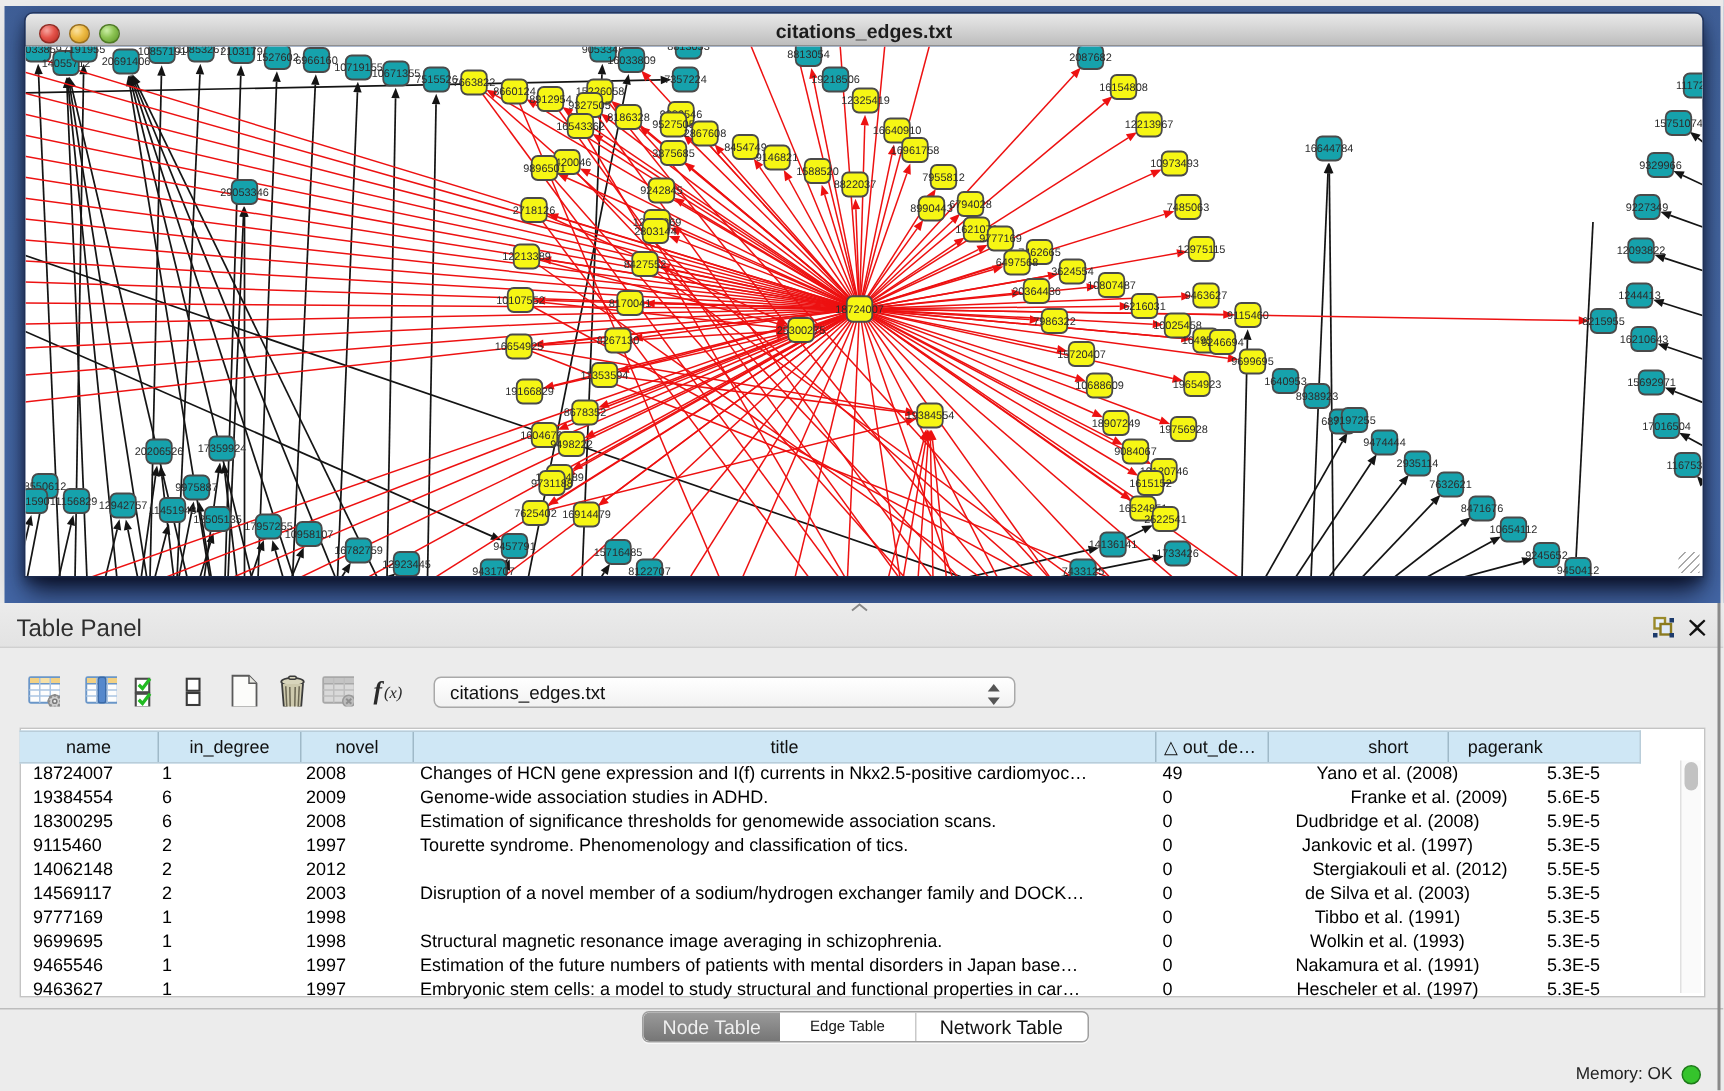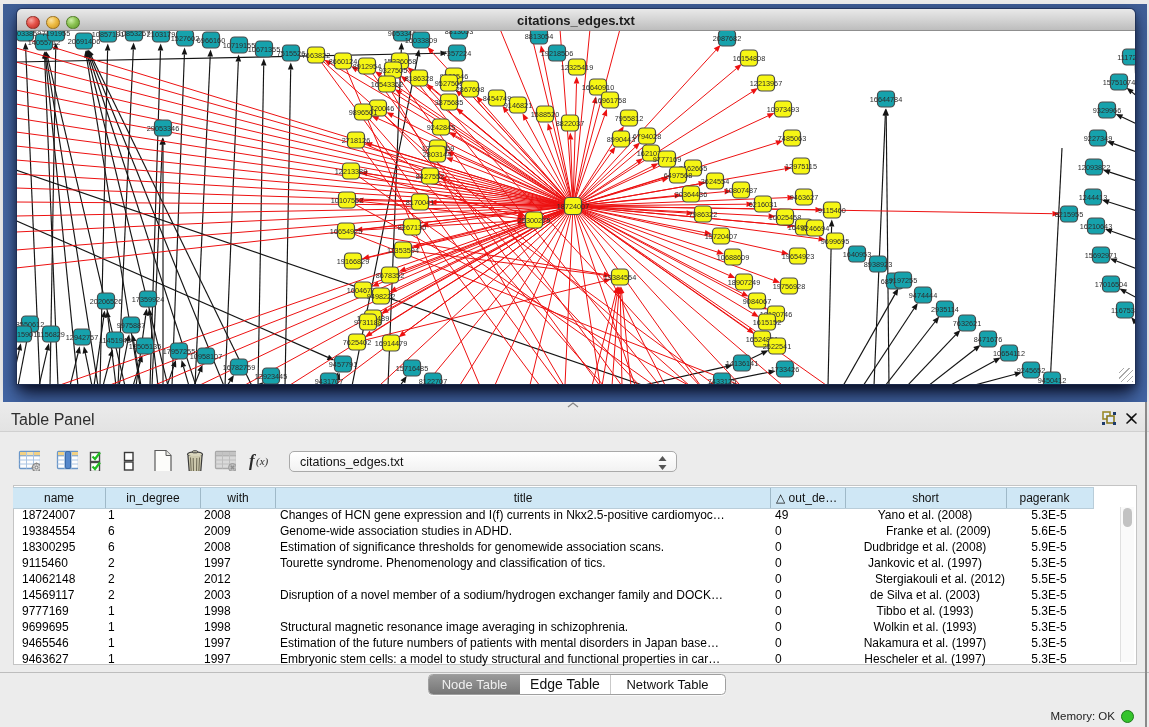--- a/index.html
+++ b/index.html
@@ -18,21 +18,21 @@
 .combo{position:absolute;left:289px;top:49px;width:388px;height:21px;background:linear-gradient(180deg,#fff,#f2f2f2);border:1px solid #a9a9a9;border-radius:5px;font-size:12.5px;color:#111;line-height:21px;padding-left:10px;box-sizing:border-box}
 .thead{position:absolute;left:13px;top:85px;width:1080px;height:20px;background:#cfe7f5;border:1px solid #b9cdd9;border-left:none}
 .hcell{position:absolute;top:0;height:20px;font-size:12px;color:#111;text-align:center;line-height:20px;border-left:1px solid #9fb9c8;box-sizing:border-box}
 .trow{position:absolute;left:0;width:1122px;height:16px;font-size:12px;color:#000}
 .trow span{position:absolute;top:1px;white-space:nowrap}
 .vsb{position:absolute;left:1120px;top:105px;width:13px;height:155px;background:#fafafa;border-left:1px solid #e0e0e0}
 .vsb .th{position:absolute;left:2px;top:1px;width:9px;height:19px;background:#c2c2c2;border-radius:5px}
 .hline{position:absolute;left:0;top:270px;width:1149px;height:1px;background:#bdbdbd}
 .seg{position:absolute;left:428px;top:272px;width:296px;height:19px;border:1px solid #9f9f9f;border-radius:4.5px;background:#fff;box-shadow:0 1px 0 rgba(255,255,255,.7)}
 .seg .s1{position:absolute;left:0;top:0;width:91px;height:19px;background:linear-gradient(180deg,#9a9a9a,#767676);border-radius:4px 0 0 4px;color:#efefef;font-size:13px;text-align:center;line-height:19px}
-.seg .s2{position:absolute;left:91px;top:0;width:90px;height:19px;color:#111;font-size:14px;text-align:center;line-height:19px;border-right:1px solid #c9c9c9}
+.seg .s2{position:absolute;left:91px;top:0;width:90px;height:19px;color:#111;font-size:10px;text-align:center;line-height:19px;border-right:1px solid #c9c9c9}
 .seg .s3{position:absolute;left:181px;top:0;width:115px;height:19px;color:#111;font-size:13px;text-align:center;line-height:19px}
 .mem{position:absolute;right:34px;top:308px;font-size:11.5px;color:#222}
 .memdot{position:absolute;left:1121px;top:308px;width:13px;height:13px;border-radius:50%;background:#35c42c;border:1.5px solid #1e7a1a;box-sizing:border-box}
 .redge{position:absolute;left:1145px;top:0;width:2px;height:325px;background:#8a8a8a}
 .icon{position:absolute;top:47px}
 </style></head><body>
 <div class="desktop"></div>
 <div class="topstrip"></div>
 <div class="leftstrip"></div>
 <div class="rightstrip"></div>
@@ -791,42 +791,42 @@
  <div class="combo">citations_edges.txt
   <svg width="9" height="14" style="position:absolute;right:9px;top:3.5px">
         <path d="M4.5 0 L8.5 5 L0.5 5 Z" fill="#555"></path>
         <path d="M4.5 14 L8.5 9 L0.5 9 Z" fill="#555"></path>
       </svg>
  </div>
  <div style="position:absolute;left:13px;top:83px;width:1122px;height:178px;background:#fff;border:1px solid #c4c4c4"></div>
  <div class="thead">
   <div class="hcell" style="left:0;width:92px;border-left:none">name</div>
   <div class="hcell" style="left:92px;width:95px">in_degree</div>
-  <div class="hcell" style="left:187px;width:75px">with</div>
+  <div class="hcell" style="left:187px;width:75px">novel</div>
   <div class="hcell" style="left:262px;width:495px">title</div>
   <div class="hcell" style="left:757px;width:75px;text-align:left;padding-left:5px">△ out_de…</div>
   <div class="hcell" style="left:832px;width:160px">short</div>
-  <div class="hcell" style="left:993px;width:76px">pagerank</div>
+  <div class="hcell" style="left:952px;width:76px">pagerank</div>
  </div>
  <div class="trow" style="top:105px">
 <span style="left:22px">18724007</span>
       <span style="left:108px">1</span>
       <span style="left:204px">2008</span>
       <span style="left:280px">Changes of HCN gene expression and I(f) currents in Nkx2.5‑positive cardiomyoc…</span>
       <span style="left:775px">49</span>
       <span style="left:845px;width:160px;text-align:center">Yano et al. (2008)</span>
       <span style="left:1005px;width:88px;text-align:center">5.3E-5</span>
     </div>
 <div class="trow" style="top:121px">
 <span style="left:22px">19384554</span>
       <span style="left:108px">6</span>
       <span style="left:204px">2009</span>
       <span style="left:280px">Genome‑wide association studies in ADHD.</span>
       <span style="left:775px">0</span>
-      <span style="left:886px;width:160px;text-align:left">Franke et al. (2009)</span>
+      <span style="left:845px;width:160px;text-align:right">Franke et al. (2009)</span>
       <span style="left:1005px;width:88px;text-align:center">5.6E-5</span>
     </div>
 <div class="trow" style="top:137px">
 <span style="left:22px">18300295</span>
       <span style="left:108px">6</span>
       <span style="left:204px">2008</span>
       <span style="left:280px">Estimation of significance thresholds for genomewide association scans.</span>
       <span style="left:775px">0</span>
       <span style="left:845px;width:160px;text-align:center">Dudbridge et al. (2008)</span>
       <span style="left:1005px;width:88px;text-align:center">5.9E-5</span>
@@ -855,39 +855,39 @@
       <span style="left:280px">Disruption of a novel member of a sodium/hydrogen exchanger family and DOCK…</span>
       <span style="left:775px">0</span>
       <span style="left:845px;width:160px;text-align:center">de Silva et al. (2003)</span>
       <span style="left:1005px;width:88px;text-align:center">5.3E-5</span>
     </div>
 <div class="trow" style="top:201px">
 <span style="left:22px">9777169</span>
       <span style="left:108px">1</span>
       <span style="left:204px">1998</span>
       <span style="left:775px">0</span>
-      <span style="left:845px;width:160px;text-align:center">Tibbo et al. (1993)</span>
+      <span style="left:845px;width:160px;text-align:center">Tibbo et al. (1991)</span>
       <span style="left:1005px;width:88px;text-align:center">5.3E-5</span>
     </div>
 <div class="trow" style="top:217px">
 <span style="left:22px">9699695</span>
       <span style="left:108px">1</span>
       <span style="left:204px">1998</span>
       <span style="left:280px">Structural magnetic resonance image averaging in schizophrenia.</span>
       <span style="left:775px">0</span>
       <span style="left:845px;width:160px;text-align:center">Wolkin et al. (1993)</span>
       <span style="left:1005px;width:88px;text-align:center">5.3E-5</span>
     </div>
 <div class="trow" style="top:233px">
 <span style="left:22px">9465546</span>
       <span style="left:108px">1</span>
       <span style="left:204px">1997</span>
       <span style="left:280px">Estimation of the future numbers of patients with mental disorders in Japan base…</span>
       <span style="left:775px">0</span>
-      <span style="left:845px;width:160px;text-align:center">Nakamura et al. (1997)</span>
+      <span style="left:845px;width:160px;text-align:center">Nakamura et al. (1991)</span>
       <span style="left:1005px;width:88px;text-align:center">5.3E-5</span>
     </div>
 <div class="trow" style="top:249px">
 <span style="left:22px">9463627</span>
       <span style="left:108px">1</span>
       <span style="left:204px">1997</span>
       <span style="left:280px">Embryonic stem cells: a model to study structural and functional properties in car…</span>
       <span style="left:775px">0</span>
       <span style="left:845px;width:160px;text-align:center">Hescheler et al. (1997)</span>
       <span style="left:1005px;width:88px;text-align:center">5.3E-5</span>

